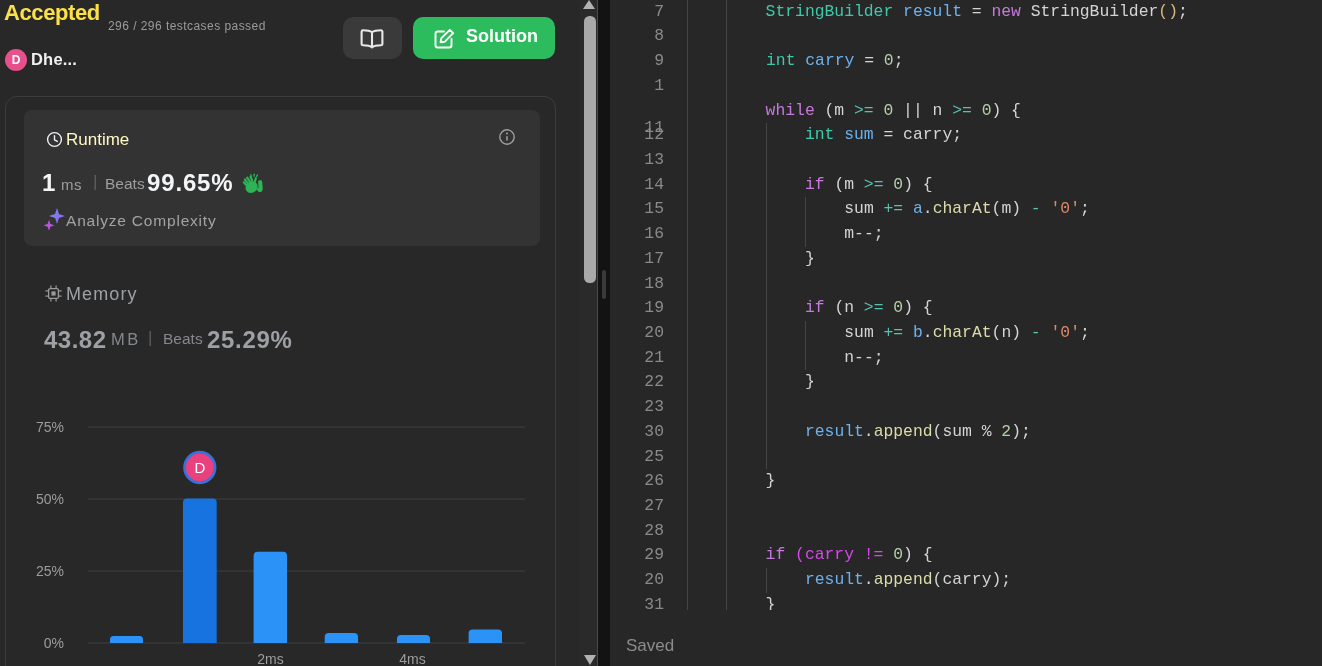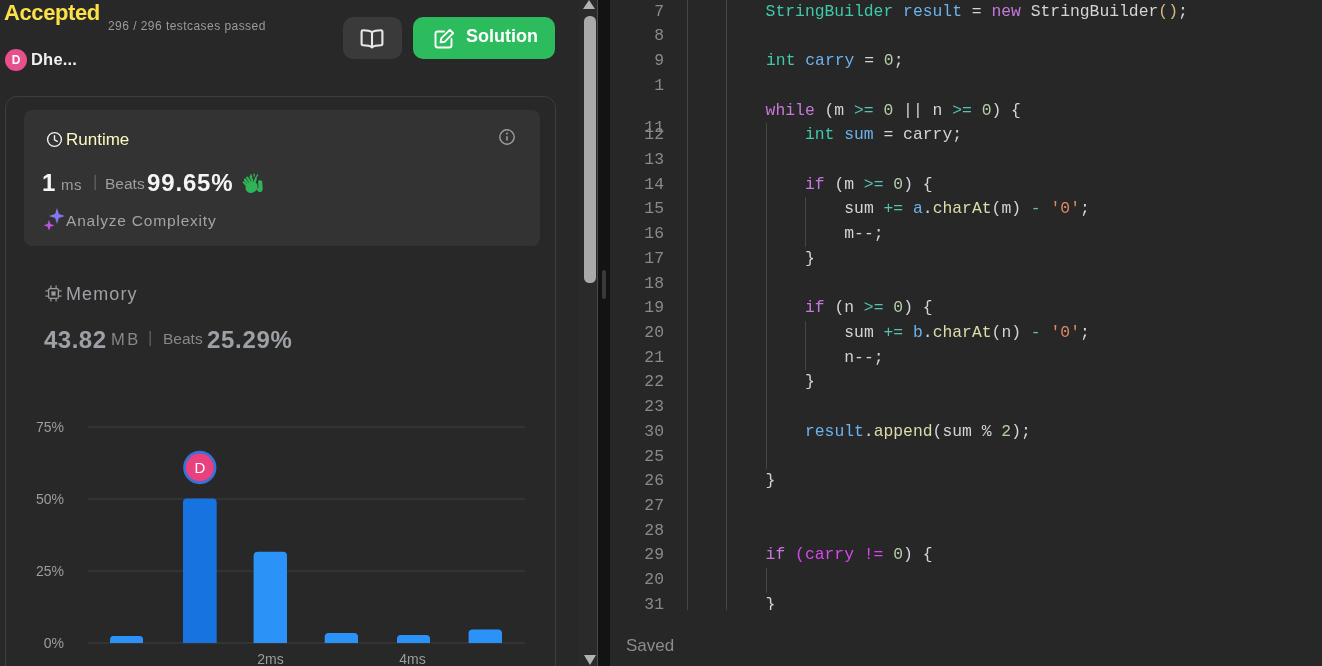--- a/index.html
+++ b/index.html
@@ -177,16 +177,17 @@
         <div class="cl" style="top:197.40px;left:234.25px"><span style="color:#d4d4d4">sum </span><span style="color:#56c2b0">+=</span><span style="color:#d4d4d4"> </span><span style="color:#6cb2ee">a</span><span style="color:#d4d4d4">.</span><span style="color:#dcdcaa">charAt</span><span style="color:#d4d4d4">(m) </span><span style="color:#56c2b0">-</span><span style="color:#d4d4d4"> </span><span style="color:#dd8866">'0'</span><span style="color:#d4d4d4">;</span></div>
         <div class="cl" style="top:222.12px;left:234.25px"><span style="color:#d4d4d4">m--;</span></div>
         <div class="cl" style="top:246.84px;left:194.94px"><span style="color:#d4d4d4">}</span></div>
         <div class="cl" style="top:296.28px;left:194.94px"><span style="color:#c678dd">if</span><span style="color:#d4d4d4"> (n </span><span style="color:#56c2b0">&gt;=</span><span style="color:#d4d4d4"> </span><span style="color:#b5cea8">0</span><span style="color:#d4d4d4">) {</span></div>
         <div class="cl" style="top:321.00px;left:234.25px"><span style="color:#d4d4d4">sum </span><span style="color:#56c2b0">+=</span><span style="color:#d4d4d4"> </span><span style="color:#6cb2ee">b</span><span style="color:#d4d4d4">.</span><span style="color:#dcdcaa">charAt</span><span style="color:#d4d4d4">(n) </span><span style="color:#56c2b0">-</span><span style="color:#d4d4d4"> </span><span style="color:#dd8866">'0'</span><span style="color:#d4d4d4">;</span></div>
         <div class="cl" style="top:345.72px;left:234.25px"><span style="color:#d4d4d4">n--;</span></div>
         <div class="cl" style="top:370.44px;left:194.94px"><span style="color:#d4d4d4">}</span></div>
         <div class="cl" style="top:419.88px;left:194.94px"><span style="color:#6cb2ee">result</span><span style="color:#d4d4d4">.</span><span style="color:#dcdcaa">append</span><span style="color:#d4d4d4">(sum % </span><span style="color:#b5cea8">2</span><span style="color:#d4d4d4">);</span></div>
         <div class="cl" style="top:469.32px;left:155.62px"><span style="color:#d4d4d4">}</span></div>
         <div class="cl" style="top:543.48px;left:155.62px"><span style="color:#c678dd">if</span><span style="color:#d946ef"> (carry != </span><span style="color:#b5cea8">0</span><span style="color:#d4d4d4">) {</span></div>
+        <div class="cl" style="top:568.20px;left:194.94px"><span style="color:#6cb2ee">result</span><span style="color:#d4d4d4">.</span><span style="color:#dcdcaa">append</span><span style="color:#d4d4d4">(carry);</span></div>
         <div class="cl" style="top:592.92px;left:155.62px"><span style="color:#d4d4d4">}</span></div>
       </div>
   </div>
   <div class="abs" style="left:16px;top:636px;color:#8c8c8c;font-size:17px">Saved</div>
 </div>
 </body></html>

